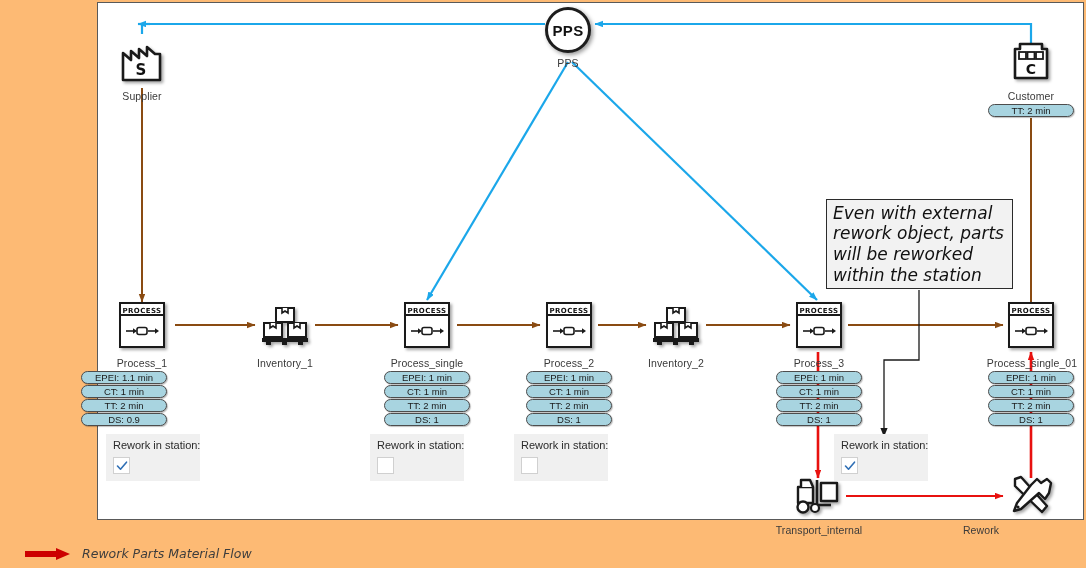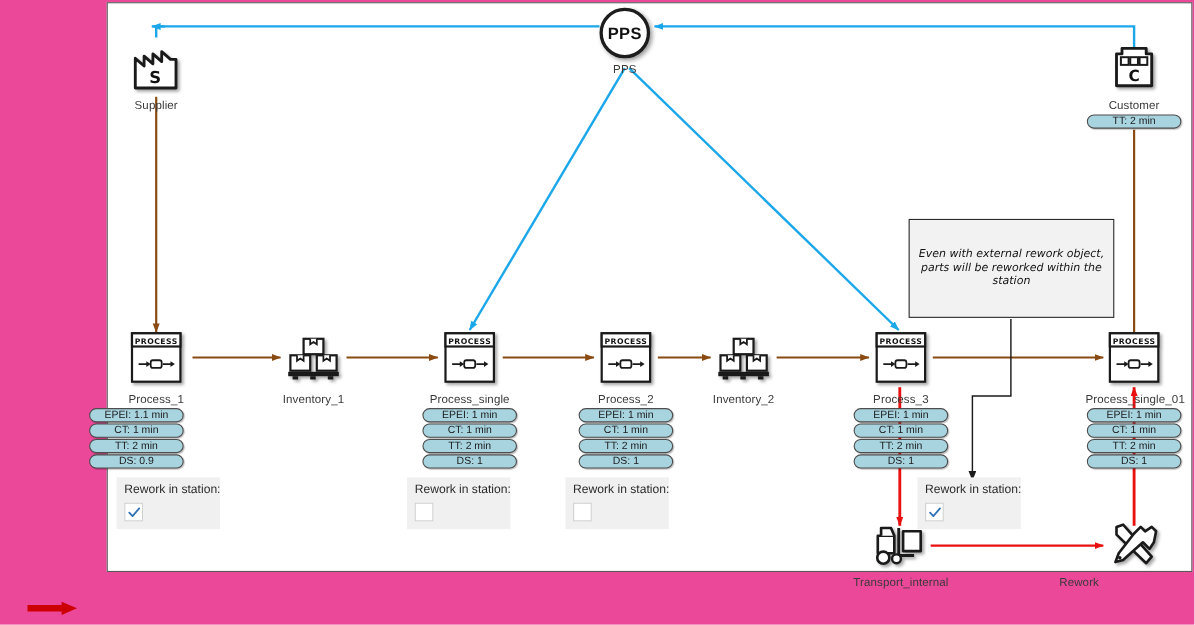--- a/index.html
+++ b/index.html
@@ -6,21 +6,21 @@
   html, body {
     margin: 0; padding: 0;
     background: #ffffff;
     font-family: "Liberation Sans", sans-serif;
   }
   #stage {
     position: relative;
     width: 1086px;
     height: 568px;
     overflow: hidden;
-    background: #ec4899;
+    background: #fdba74;
   }
   
   #canvas-frame {
     position: absolute;
     left: 97px; top: 2px;
     width: 987px; height: 518px;
     border: 1px solid #595959;
     background: #ffffff;
   }
   svg.layer {
@@ -98,24 +98,24 @@
     left: 826px; top: 199px;
     width: 187px; height: 90px;
     background: #f2f2f2;
     border: 1px solid #2b2b2b;
     display: flex; align-items: center; justify-content: center;
     padding: 3px 6px;
   }
   #callout span {
     font-family: "DejaVu Sans", sans-serif;
     font-style: italic;
-    font-size: 10px;
+    font-size: 17px;
     line-height: 1.22;
     color: #111;
-    text-align: center;
+    text-align: left;
   }
   
   #legend {
     position: absolute;
     left: 24px; top: 546px;
     display: flex; align-items: center; gap: 10px;
   }
   #legend .legend-text {
     font-family: "DejaVu Sans", sans-serif;
     font-style: italic;
@@ -415,15 +415,16 @@
 
   <div id="callout">
     <span>Even with external rework object, parts will be reworked within the station</span>
   </div>
 
   <div id="legend">
     <svg width="48" height="14" viewBox="0 0 48 14">
       <line x1="1" y1="7" x2="34" y2="7" stroke="#cc0000" stroke-width="6"></line>
       <path d="M32,1 L46,7 L32,13 z" fill="#cc0000"></path>
     </svg>
+    <span class="legend-text">Rework Parts Material Flow</span>
   </div>
 
 </div>
 
 </body></html>

